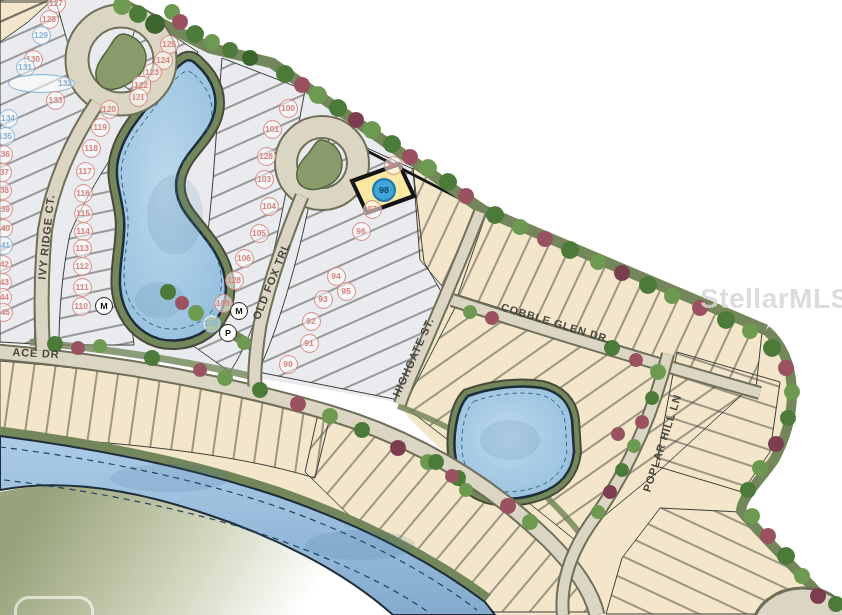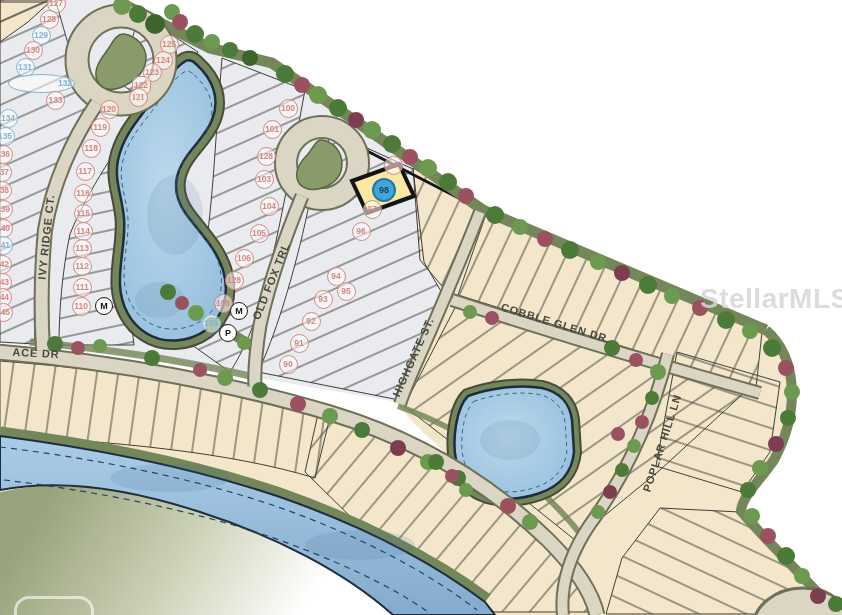--- a/index.html
+++ b/index.html
@@ -256,21 +256,21 @@
 <div class="layer" id="annotations">
       <div class="street-label" style="left: 46px; top: 237px; transform: translate(-50%, -50%) rotate(-84deg);">IVY RIDGE CT.</div>
       <div class="street-label" style="left: 271px; top: 281px; transform: translate(-50%, -50%) rotate(-68deg);">OLD FOX TRL</div>
       <div class="street-label" style="left: 36px; top: 353px; transform: translate(-50%, -50%) rotate(3deg);">ACE DR</div>
       <div class="street-label" style="left: 413px; top: 357px; transform: translate(-50%, -50%) rotate(-66deg);">HIGHGATE ST.</div>
       <div class="street-label" style="left: 556px; top: 323px; transform: translate(-50%, -50%) rotate(17deg);">COBBLE GLEN DR.</div>
       <div class="street-label" style="left: 662px; top: 443px; transform: translate(-50%, -50%) rotate(-72deg);">POPLAR HILL LN</div>
       <div class="lot-marker pink" style="left: 55px; top: 2px;">127</div>
       <div class="lot-marker pink" style="left: 48px; top: 18px;">128</div>
       <div class="lot-marker blue" style="left: 40px; top: 34px;">129</div>
-      <div class="lot-marker pink" style="left: 32px; top: 49px;">130</div>
+      <div class="lot-marker pink" style="left: 32px; top: 58px;">130</div>
       <div class="lot-marker blue" style="left: 24px; top: 66px;">131</div>
       <div class="lot-marker blue" style="left: 16px; top: 82px; padding-left: 48px;">132</div>
       <div class="lot-marker pink" style="left: 11px; top: 99px; margin-left: 35px;">133</div>
       <div class="lot-marker blue" style="left: 7px; top: 117px;">134</div>
       <div class="lot-marker blue" style="left: 4px; top: 135px;">135</div>
       <div class="lot-marker pink" style="left: 2px; top: 153px;">136</div>
       <div class="lot-marker pink" style="left: 1px; top: 171px;">137</div>
       <div class="lot-marker pink" style="left: 1px; top: 189px;">138</div>
       <div class="lot-marker pink" style="left: 2px; top: 208px;">139</div>
       <div class="lot-marker pink" style="left: 2px; top: 227px;">140</div>
@@ -305,21 +305,21 @@
       <div class="lot-marker pink" style="left: 233px; top: 279px;">128</div>
       <div class="lot-marker pink" style="left: 222px; top: 302px;">108</div>
       <div class="lot-marker blue" style="left: 210px; top: 322px;">109</div>
       <div class="lot-marker pink" style="left: 392px; top: 164px;">99</div>
       <div class="lot-marker pink" style="left: 371px; top: 208px;">97</div>
       <div class="lot-marker pink" style="left: 360px; top: 230px;">96</div>
       <div class="lot-marker pink" style="left: 345px; top: 250px; margin-top: 32px;">95</div>
       <div class="lot-marker pink" style="left: 335px; top: 275px;">94</div>
       <div class="lot-marker pink" style="left: 322px; top: 298px;">93</div>
       <div class="lot-marker pink" style="left: 310px; top: 320px;">92</div>
-      <div class="lot-marker pink" style="left: 298px; top: 342px;">91</div>
+      <div class="lot-marker pink" style="left: 308px; top: 342px;">91</div>
       <div class="lot-marker pink" style="left: 287px; top: 363px;">90</div>
       <div class="lot-marker sel" style="left: 382px; top: 188px;">98</div>
       <div class="util-marker" style="left: 103px; top: 305px;">M</div>
       <div class="util-marker" style="left: 238px; top: 310px;">M</div>
       <div class="util-marker" style="left: 227px; top: 332px;">P</div>
     </div>
 
 <div class="watermark">StellarMLS</div>
 <div class="pool-outline"></div>
 

